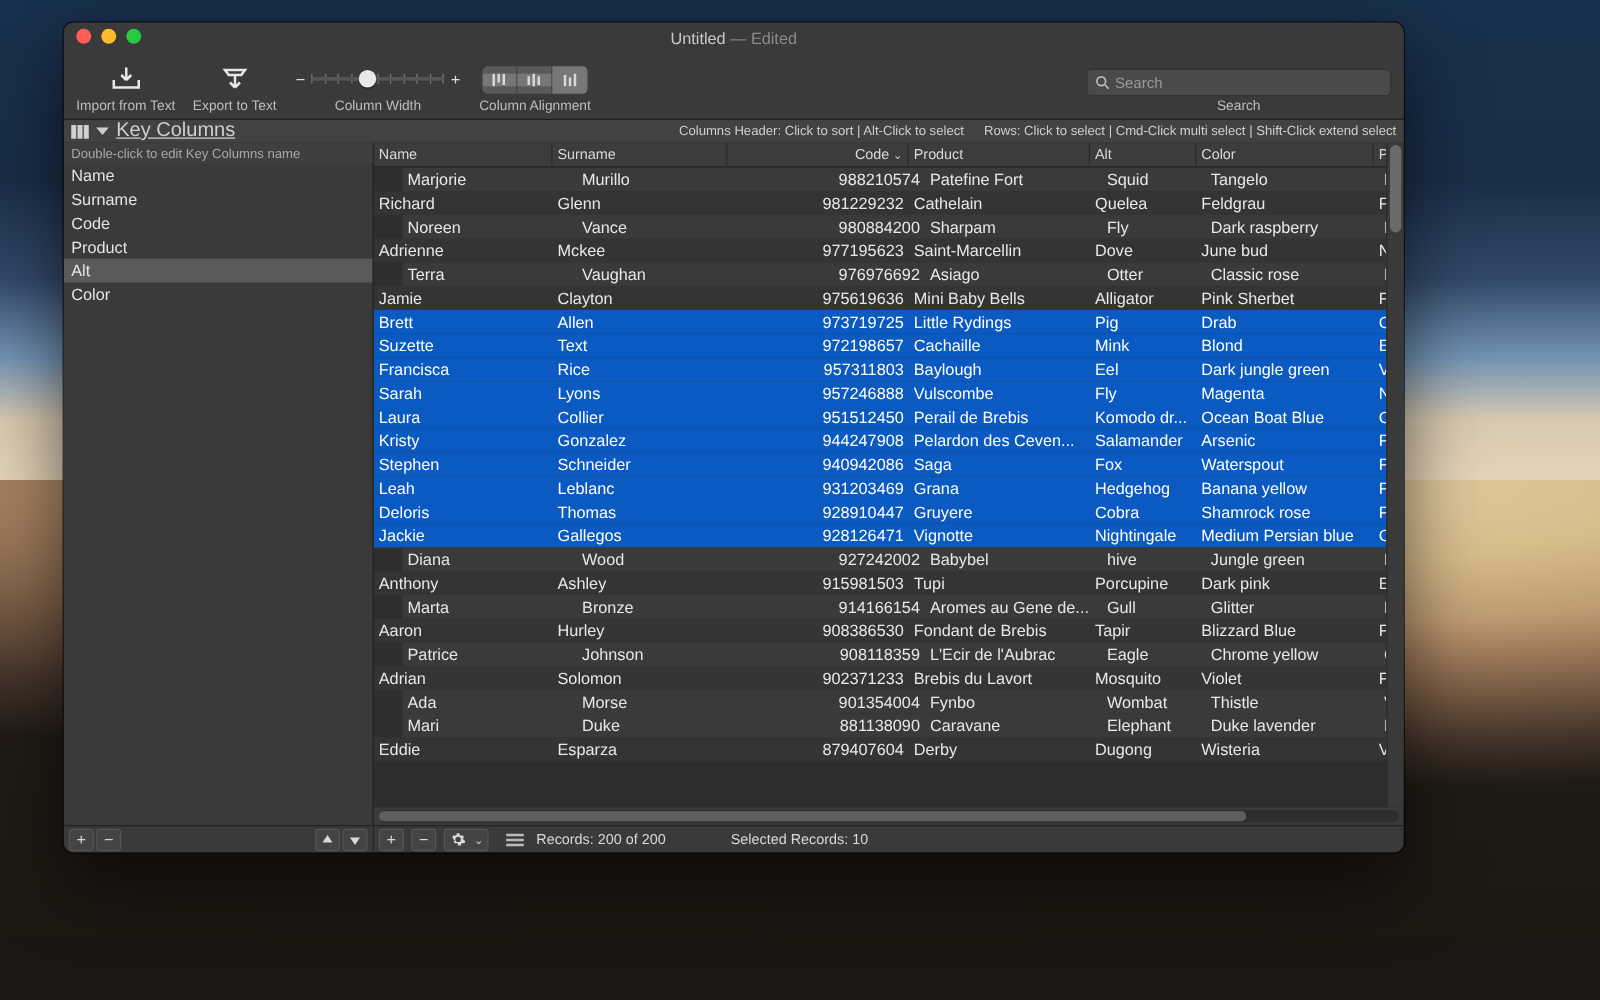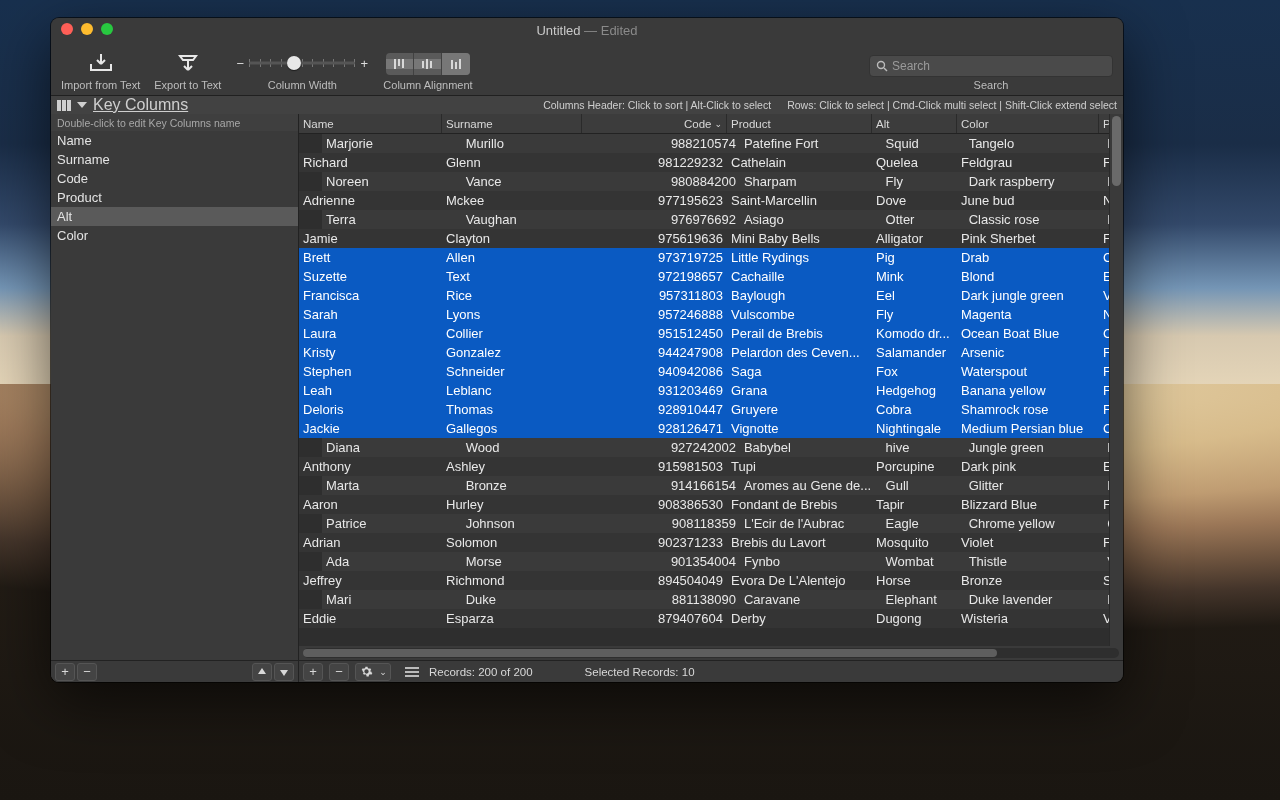--- a/index.html
+++ b/index.html
@@ -446,29 +446,20 @@
             </div>
             <div class="row even">
               <div class="cell c-name">Ada</div>
               <div class="cell c-surname">Morse</div>
               <div class="cell c-code code">901354004</div>
               <div class="cell c-product">Fynbo</div>
               <div class="cell c-alt">Wombat</div>
               <div class="cell c-color">Thistle</div>
               <div class="cell c-pref">V</div>
             </div>
-            <div class="row odd">
-              <div class="cell c-name">Jeffrey</div>
-              <div class="cell c-surname">Richmond</div>
-              <div class="cell c-code code">894504049</div>
-              <div class="cell c-product">Evora De L'Alentejo</div>
-              <div class="cell c-alt">Horse</div>
-              <div class="cell c-color">Bronze</div>
-              <div class="cell c-pref">S</div>
-            </div>
             <div class="row even">
               <div class="cell c-name">Mari</div>
               <div class="cell c-surname">Duke</div>
               <div class="cell c-code code">881138090</div>
               <div class="cell c-product">Caravane</div>
               <div class="cell c-alt">Elephant</div>
               <div class="cell c-color">Duke lavender</div>
               <div class="cell c-pref">N</div>
             </div>
             <div class="row odd">

